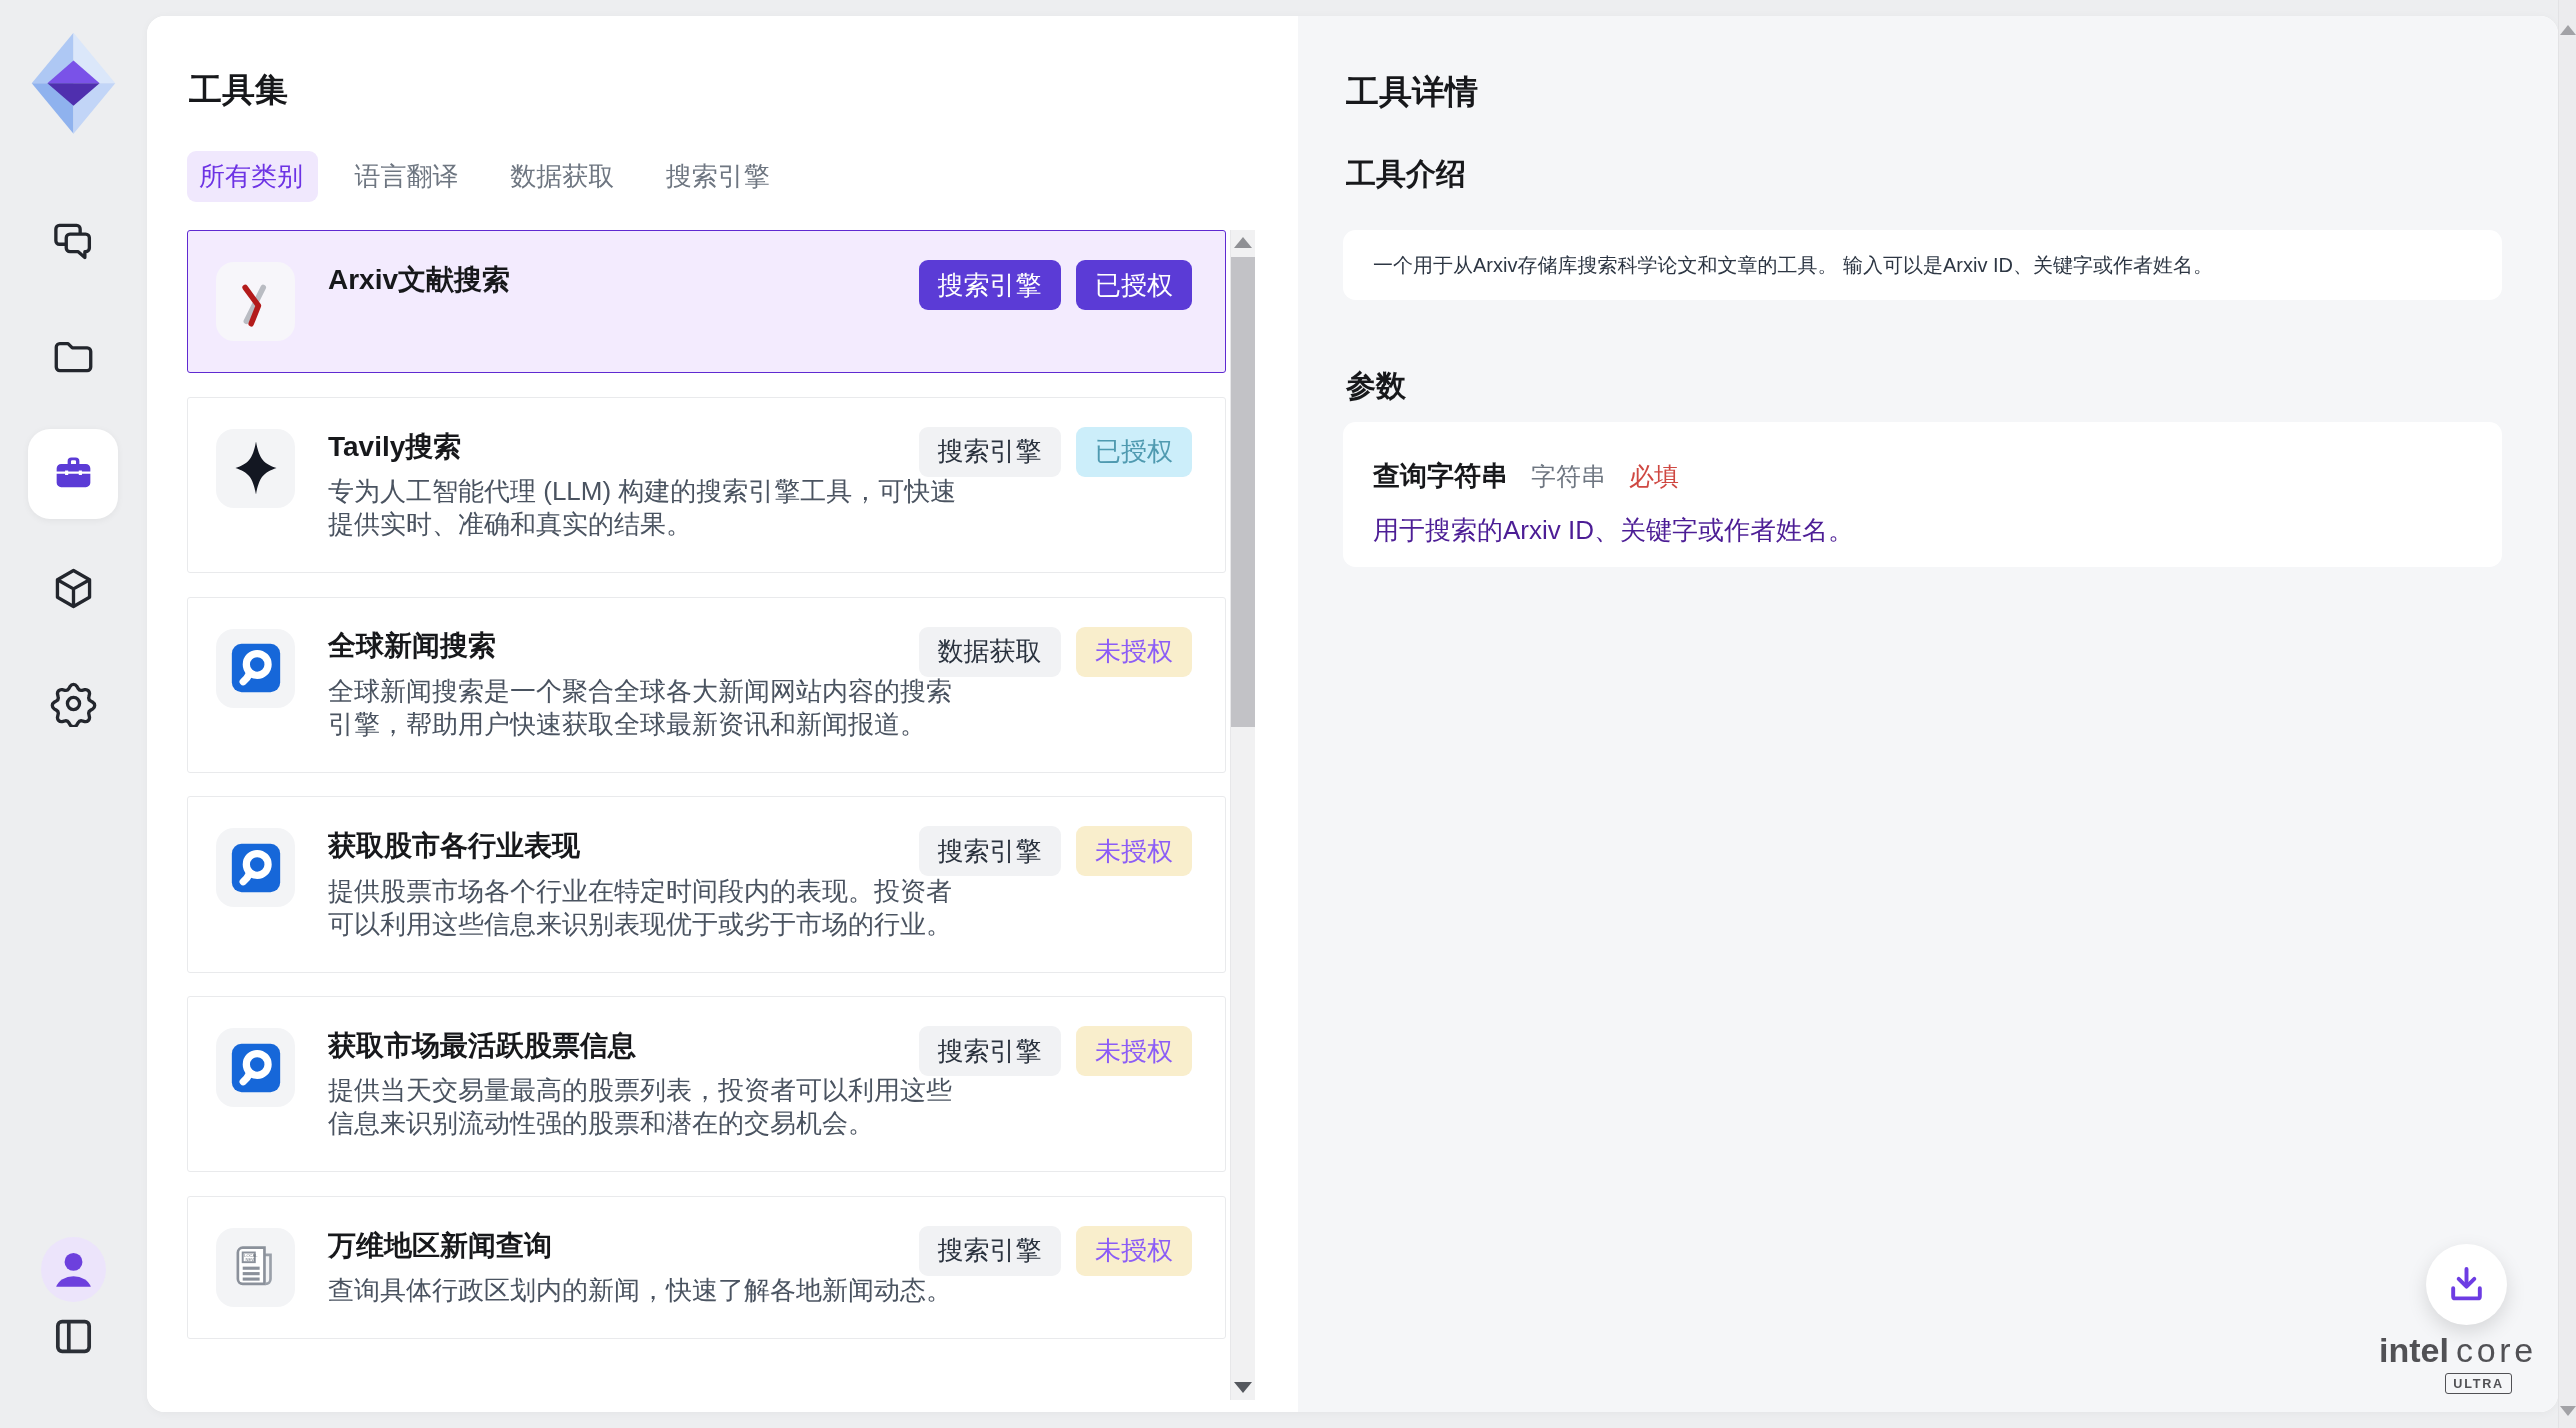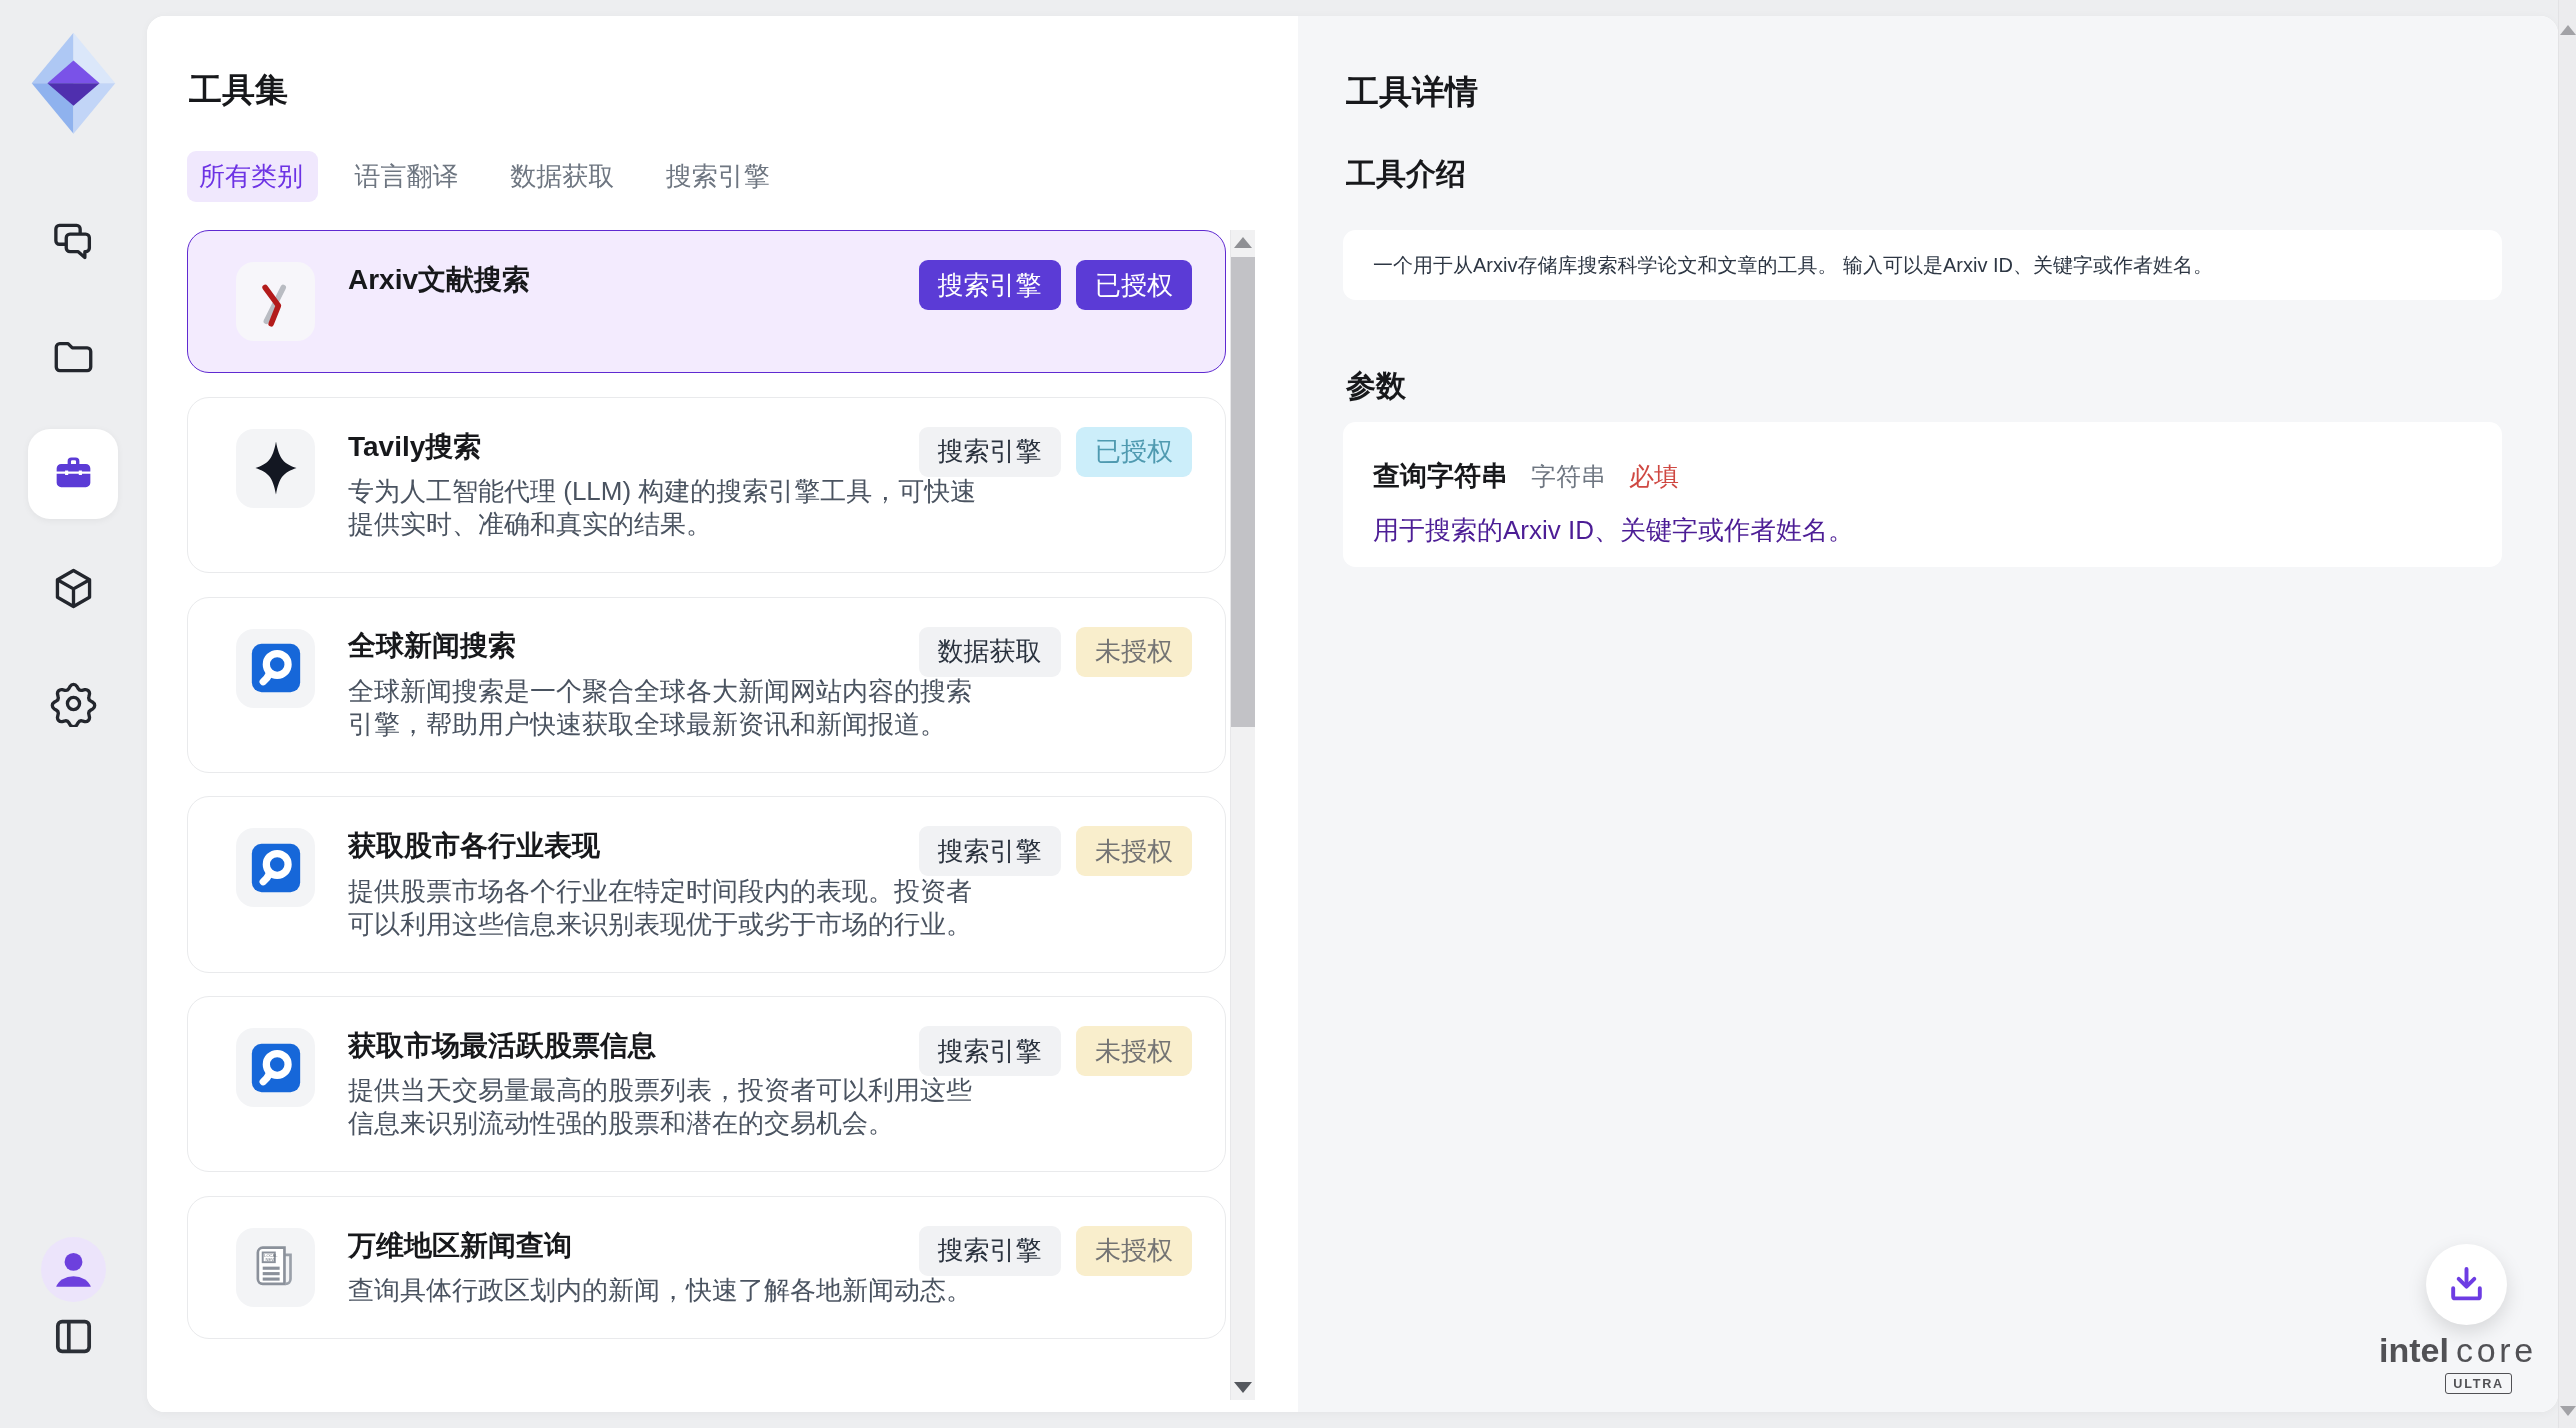--- a/index.html
+++ b/index.html
@@ -21,40 +21,40 @@
   
   .main-card{position:absolute;left:147px;top:16.3px;width:2411px;height:1396px;
     border-radius:18px;overflow:hidden;display:flex;background:#ffffff;box-shadow:0 1.8px 9px rgba(0,0,0,.04);}
   .tools-panel{position:relative;width:1151px;height:100%;background:#ffffff;flex:none;}
   .tools-title{position:absolute;left:42px;top:52px;font-size:33px;font-weight:700;margin:0;}
   .tabs{position:absolute;left:40px;top:135px;display:flex;gap:22.6px;}
   .tab{height:51px;padding:0 14.5px;display:flex;align-items:center;font-size:26px;color:#6e7681;
     border-radius:9px;background:transparent;border:none;cursor:pointer;font-family:inherit;}
   .tab.active{color:#6c32e4;background:#f0e8fd;font-weight:500;padding-left:12px;}
   .tool-list{position:absolute;left:40px;top:214px;width:1039px;bottom:0;overflow:hidden;}
-  .tool-card{position:relative;background:#ffffff;border:1.8px solid #e9eaec;border-radius:22px;
-    margin-bottom:23.5px;padding:31px 36px 31px 48px;display:flex;cursor:pointer;}
+  .tool-card{position:relative;background:#ffffff;border:1.8px solid #e9eaec;border-radius:3px;
+    margin-bottom:23.5px;padding:31px 36px 31px 28px;display:flex;cursor:pointer;}
   .tool-card.selected{background:#f3ebfe;border-color:#5f2ad1;}
   .tool-icon-tile{flex:none;width:79px;height:79px;border-radius:18px;background:#f3f4f6;
     display:flex;align-items:center;justify-content:center;margin-right:33px;}
   .tool-card.selected .tool-icon-tile{background:#f7f6fa;}
   .ticon{display:none;width:58px;height:58px;}
   .tool-card[data-icon="arxiv-logo"]   .ticon-arxiv{display:block;}
   .tool-card[data-icon="tavily-logo"]  .ticon-tavily{display:block;}
   .tool-card[data-icon="q-news-logo"]  .ticon-qnews{display:block;}
   .tool-card[data-icon="local-news"]   .ticon-news{display:block;}
   .tool-main{flex:1;min-width:0;padding-top:1.8px;}
   .tool-name{font-size:28px;font-weight:700;line-height:31px;margin:0 0 13.5px 0;}
   .tool-desc{font-size:26px;line-height:33px;color:#4a5360;margin:0;max-width:632px;}
   .tool-badges{position:absolute;right:33px;top:29px;display:flex;gap:15.4px;}
   .badge{height:50px;display:flex;align-items:center;padding:0 19px;border-radius:9px;font-size:26px;white-space:nowrap;}
   .badge-gray{background:#f1f2f4;color:#2a323e;}
   .badge-purple{background:#5b3bd6;color:#ffffff;}
   .badge-cyan{background:#cceefa;color:#4f9ab0;}
-  .badge-amber{background:#f9eecc;color:#737373;}
+  .badge-amber{background:#f9eecc;color:#8b5cf6;}
   
   .list-scrollbar{position:absolute;left:1083px;top:214px;width:25px;bottom:12.6px;
     background:#f1f1f2;border-left:0.9px solid #e7e7e9;}
   .list-thumb{position:absolute;left:0;top:27px;width:100%;height:470px;background:#c2c2c6;}
   .arr{width:0;height:0;position:absolute;left:50%;transform:translateX(-50%);}
   .arr-up{top:7.2px;border-left:9px solid transparent;border-right:9px solid transparent;border-bottom:11px solid #8f9094;}
   .arr-down{bottom:7.2px;border-left:9px solid transparent;border-right:9px solid transparent;border-top:11px solid #55585e;}
   
   .details-panel{flex:1;background:#f5f6f8;position:relative;}
   .details-title{position:absolute;left:48px;top:54px;font-size:33px;font-weight:700;margin:0;}

